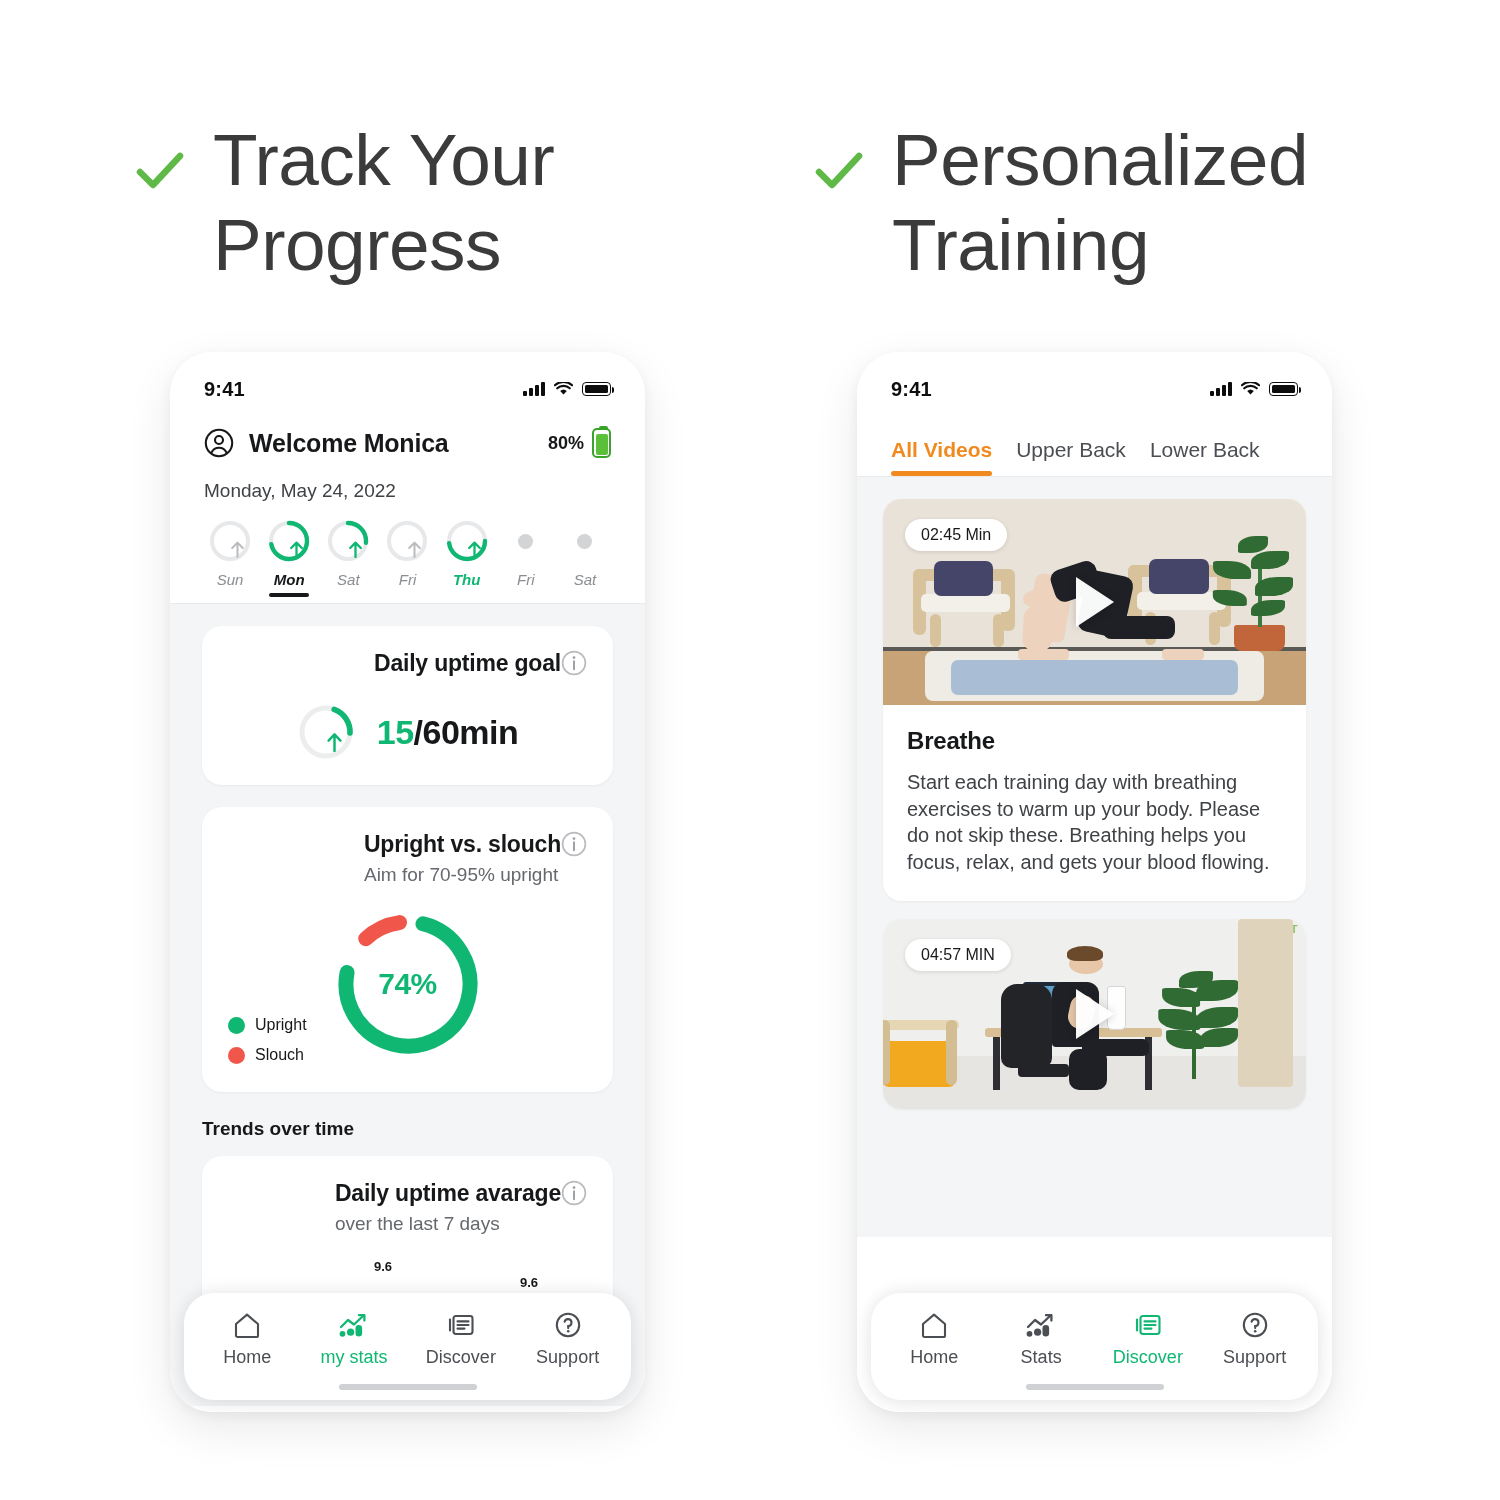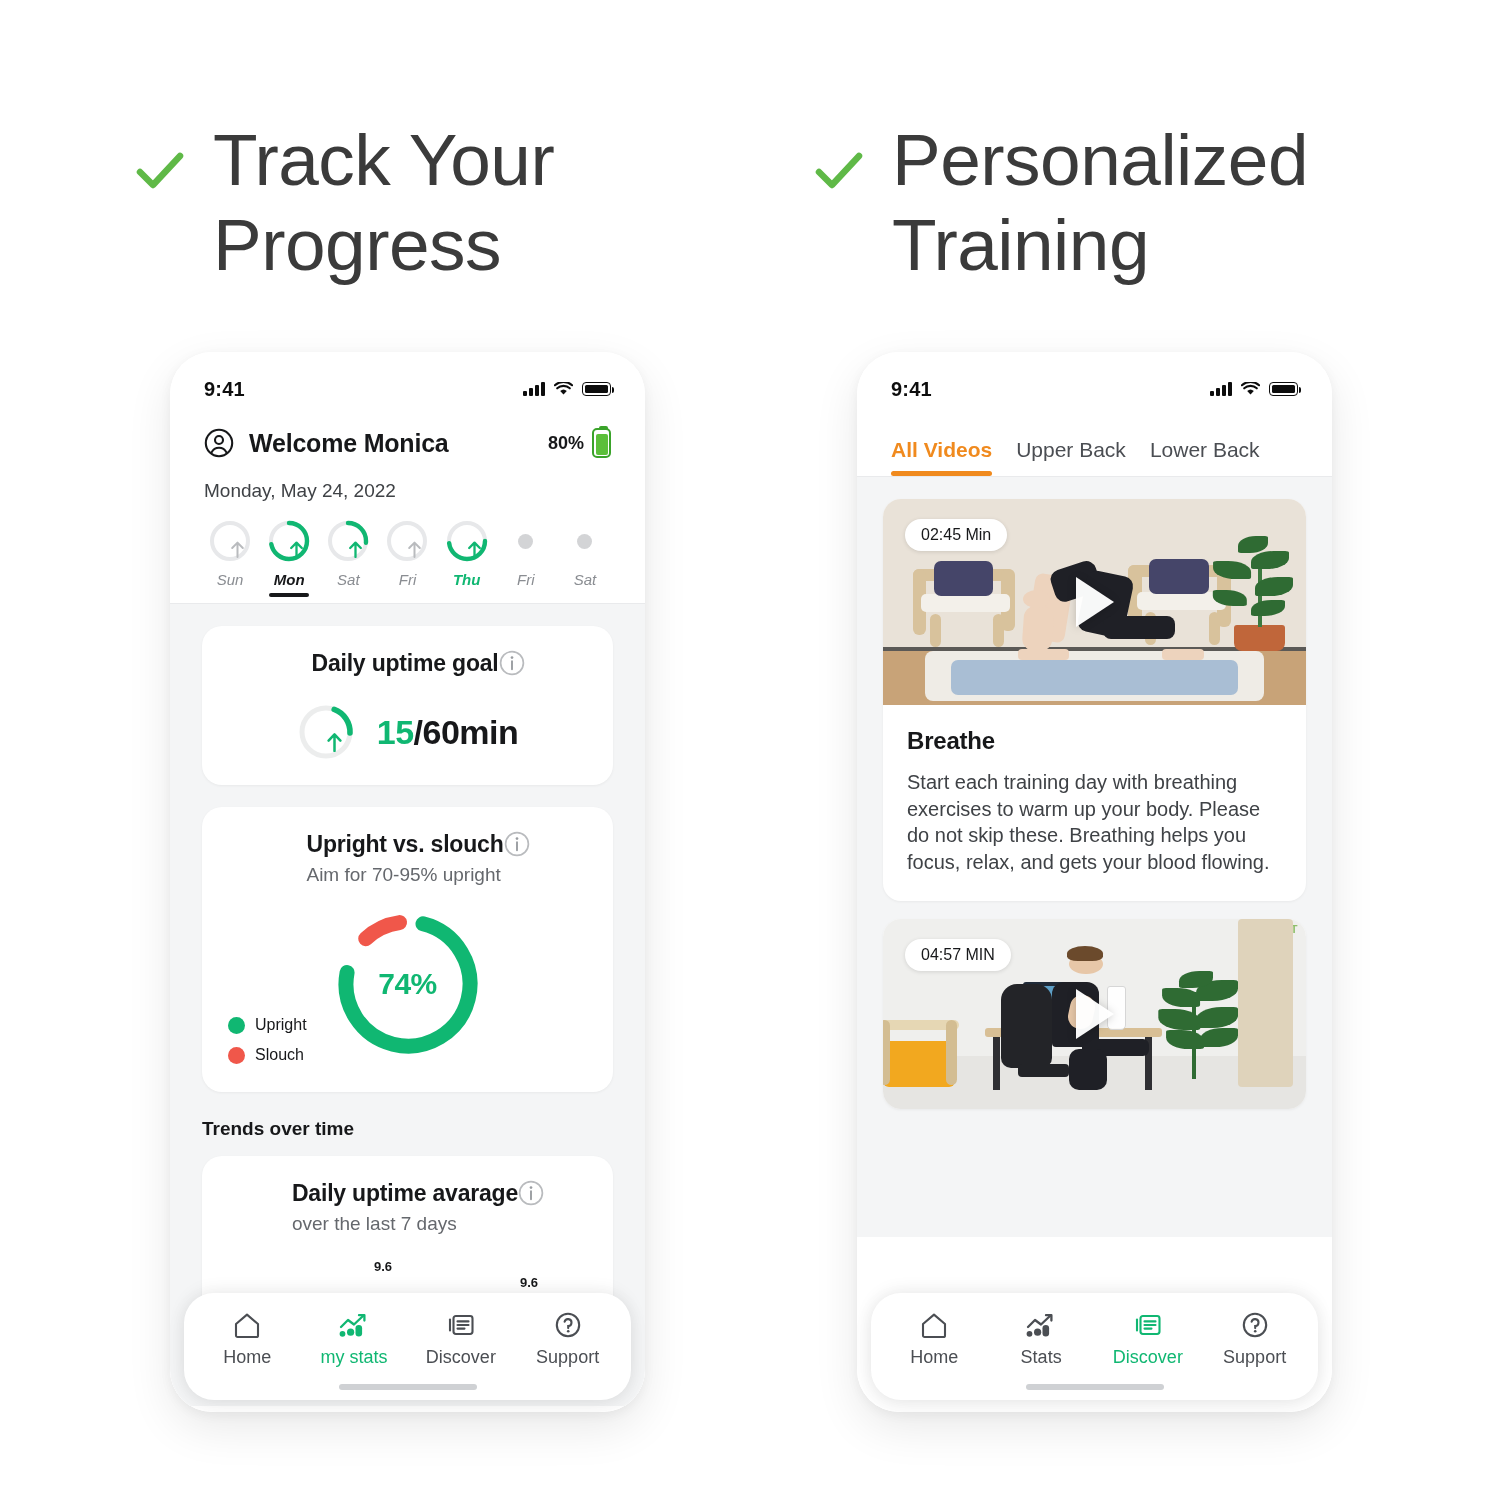--- a/index.html
+++ b/index.html
@@ -90,21 +90,21 @@
   .day .underline{margin-top:5px;width:40px;height:4px;border-radius:2px;background:transparent;}
   .day.active .underline{background:#17181a;}
   .hdr-divider{height:1px;background:#e9eaec;margin-top:2px;}
 
   .lp-body{background:#f4f5f6;padding:22px 32px 0 32px;height:calc(100% - 258px);position:relative;}
   .card{
     background:#fff;border-radius:20px;padding:24px 26px;
     box-shadow:0 1px 3px rgba(0,0,0,0.05);
   }
   .card + .card{margin-top:22px;}
-  .card-head{display:flex;align-items:flex-start;justify-content:center;margin-left:21px;}
+  .card-head{display:flex;align-items:flex-start;justify-content:flex-end;margin-left:21px;}
   .card-title{font-size:23px;font-weight:700;color:#17181a;letter-spacing:-0.2px;}
   .card-sub{margin-top:6px;font-size:19px;color:#65686d;}
   .info-icon{flex:0 0 auto;}
   .info-icon svg{display:block;}
 
   .goal-row{display:flex;align-items:center;justify-content:center;gap:22px;margin-top:26px;}
   .goal-ring{position:relative;width:58px;height:58px;display:flex;align-items:center;justify-content:center;}
   .goal-ring svg{position:absolute;inset:0;}
   .goal-text{font-size:34px;font-weight:600;color:#17181a;letter-spacing:-0.5px;}
   .goal-text .g{color:#10b772;}

